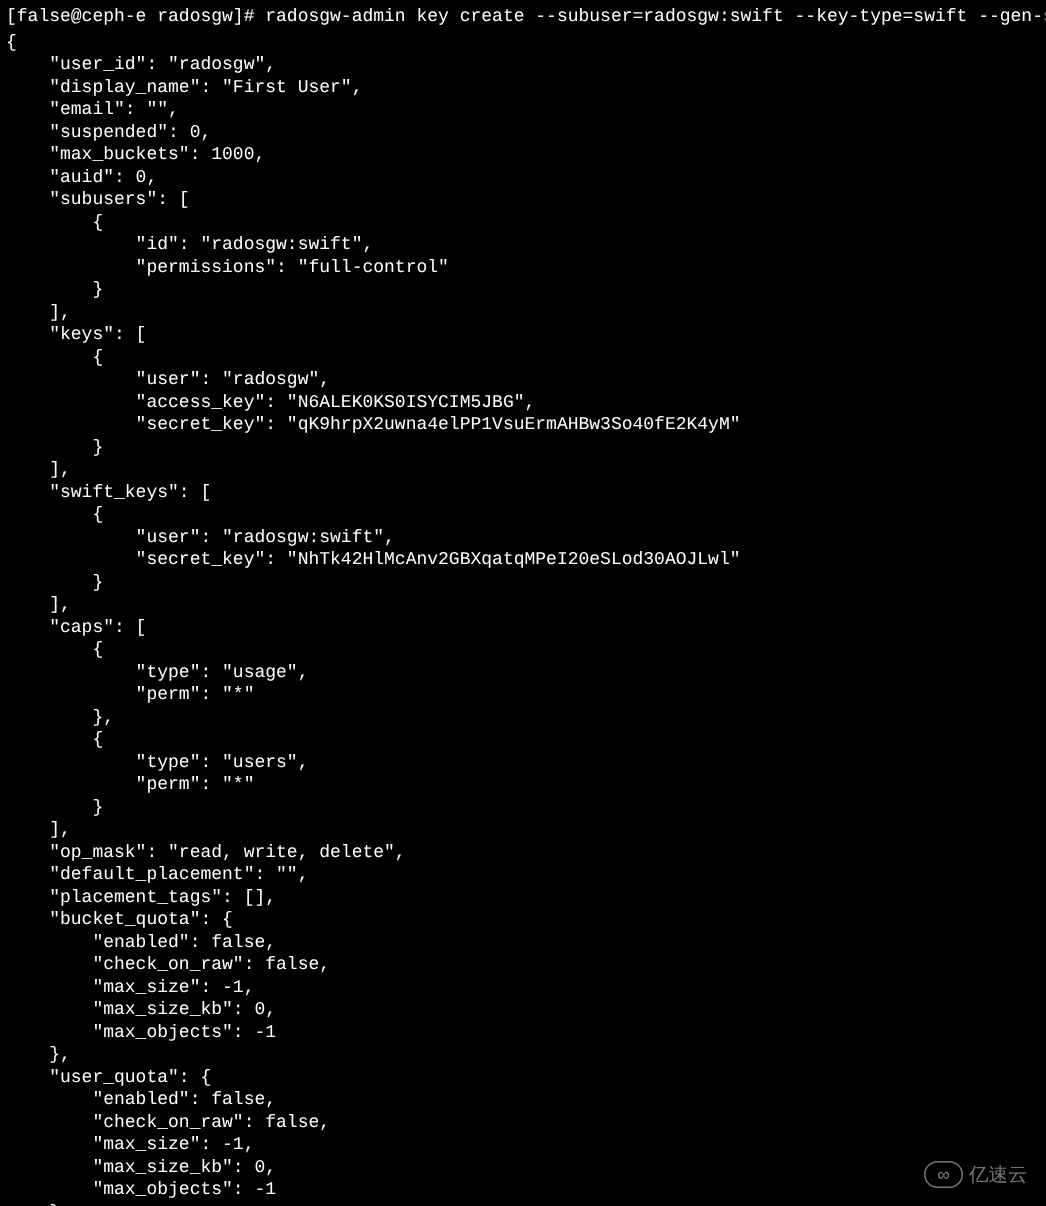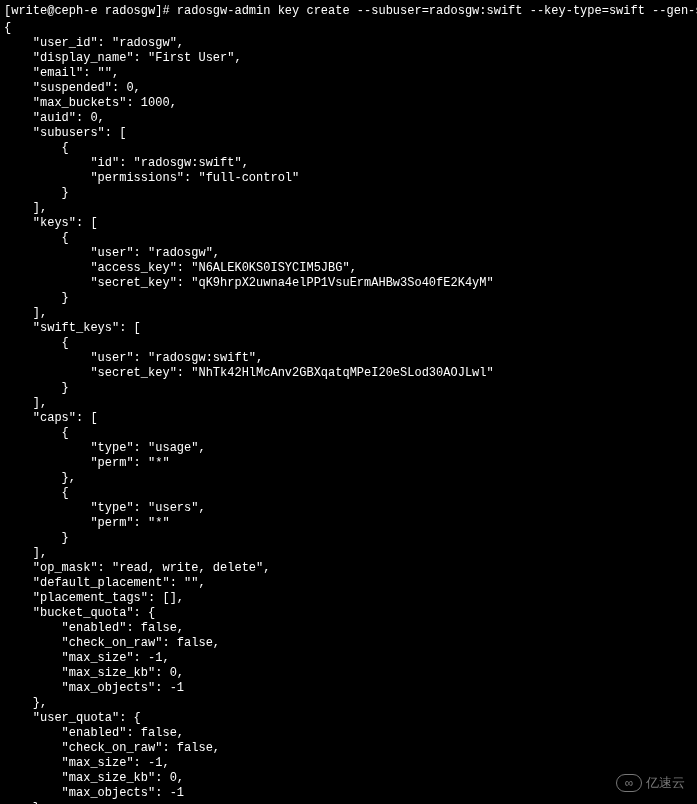--- a/index.html
+++ b/index.html
@@ -53,21 +53,21 @@
       line-height: 1;
     }
     .watermark-text {
       font-family: Liberation Sans, sans-serif;
       font-size: 13px;
     }
   </style>
 </head>
 <body>
 
-<div class="prompt-line"><span>[write@ceph-e radosgw]# </span><span>radosgw-admin key create --subuser=radosgw:swift --key-type=swift --gen-secret</span></div>
+<div class="prompt-line"><span>[false@ceph-e radosgw]# </span><span>radosgw-admin key create --subuser=radosgw:swift --key-type=swift --gen-secret</span></div>
 <div class="terminal" id="terminal-output">{
     "user_id": "radosgw",
     "display_name": "First User",
     "email": "",
     "suspended": 0,
     "max_buckets": 1000,
     "auid": 0,
     "subusers": [
         {
             "id": "radosgw:swift",

